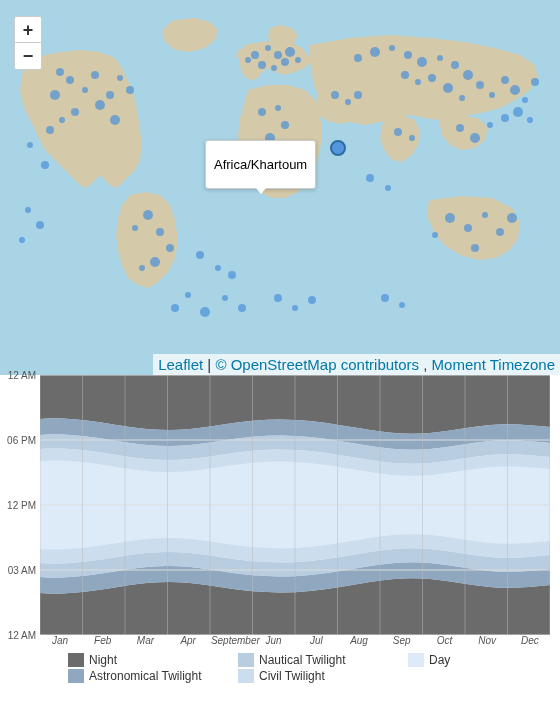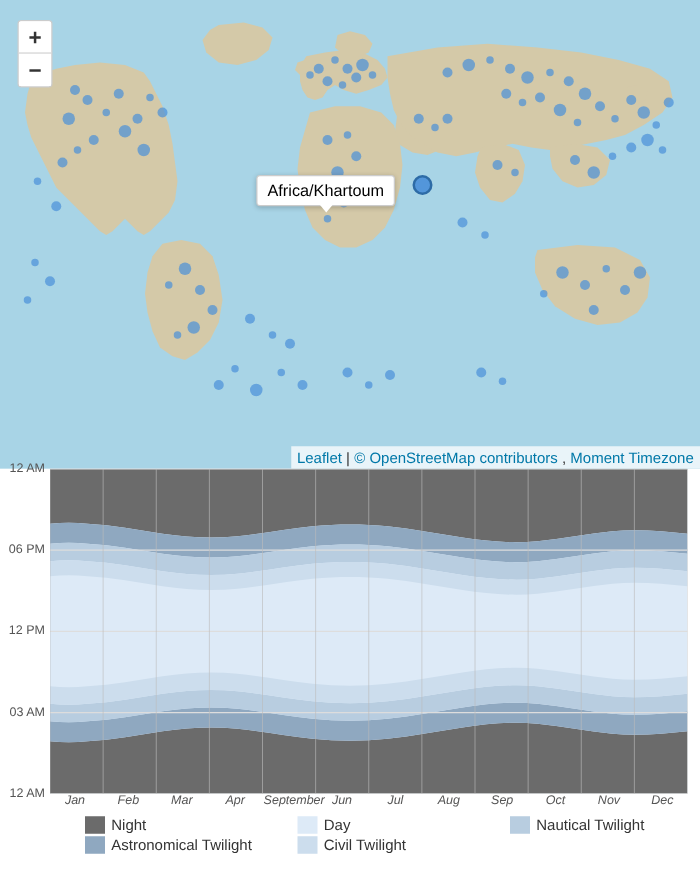--- a/index.html
+++ b/index.html
@@ -49,21 +49,21 @@
     .map-btn:last-child { border-bottom: none; }
 
     
     .map-tooltip {
       position: absolute;
       top: 140px;
       left: 205px;
       background: white;
       border: 1px solid #ccc;
       border-radius: 3px;
-      padding: 4px 8px;
+      padding: 16px 8px;
       font-size: 13px;
       white-space: nowrap;
       box-shadow: 0 1px 4px rgba(0,0,0,0.2);
       z-index: 20;
     }
     .map-tooltip::after {
       content: '';
       position: absolute;
       bottom: -6px;
       left: 50%;
@@ -71,21 +71,21 @@
       border-left: 5px solid transparent;
       border-right: 5px solid transparent;
       border-top: 6px solid white;
     }
 
     
     .map-attribution {
       position: absolute;
       bottom: 0; right: 0;
       background: rgba(255,255,255,0.75);
-      font-size: 12px;
+      font-size: 15px;
       padding: 2px 5px;
       color: #333;
     }
     .map-attribution a { color: #0078A8; text-decoration: none; }
 
     
     #chart-section {
       width: 560px;
       height: 288px;
       background: white;
@@ -555,26 +555,26 @@
     <span class="x-label">Dec</span>
   </div>
 
   <div class="legend">
 
     <div class="legend-item">
       <div class="legend-swatch" style="background:#6b6b6b;"></div>
       <span>Night</span>
     </div>
     <div class="legend-item">
+      <div class="legend-swatch" style="background:#b8cde0;"></div>
+      <span>Nautical Twilight</span>
+    </div>
+    <div class="legend-item">
       <div class="legend-swatch" style="background:#ddeaf7;"></div>
       <span>Day</span>
-    </div>
-    <div class="legend-item">
-      <div class="legend-swatch" style="background:#b8cde0;"></div>
-      <span>Nautical Twilight</span>
     </div>
 
     <div class="legend-item">
       <div class="legend-swatch" style="background:#8fa8c0;"></div>
       <span>Astronomical Twilight</span>
     </div>
     <div class="legend-item">
       <div class="legend-swatch" style="background:#ccdded;"></div>
       <span>Civil Twilight</span>
     </div>

